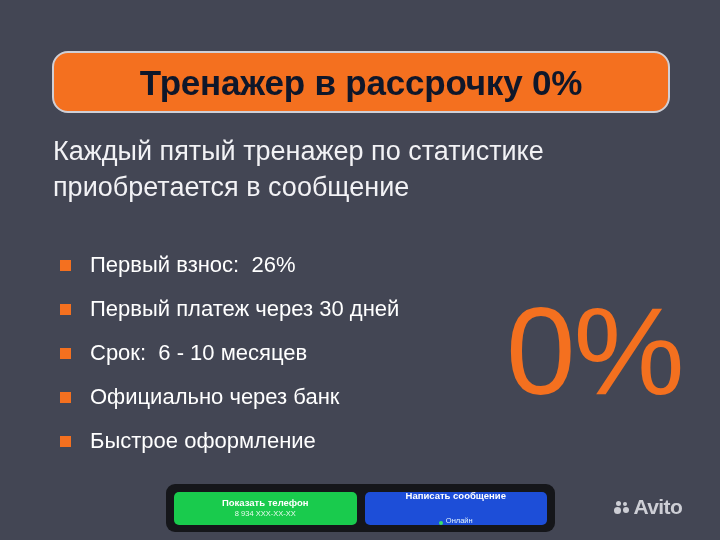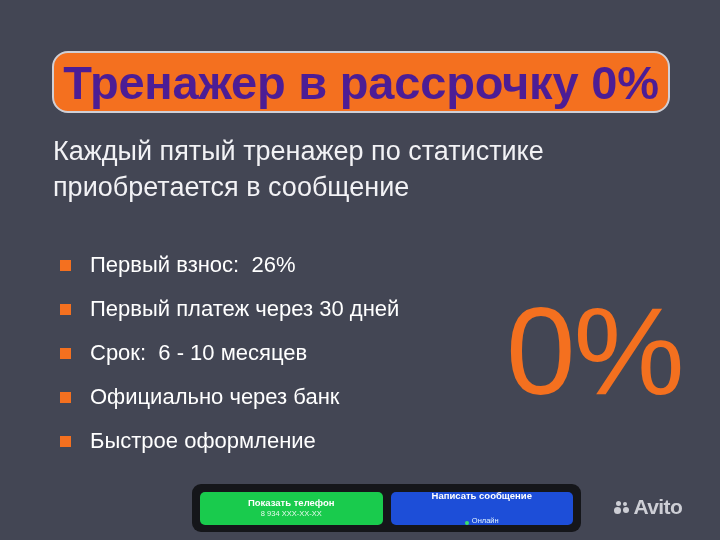--- a/index.html
+++ b/index.html
@@ -30,22 +30,22 @@
     height: 62px;
     box-sizing: border-box;
     background: #F4701F;
     border: 2px solid #CFCFD6;
     border-radius: 16px;
     display: flex;
     align-items: center;
     justify-content: center;
   }
   #headline-banner .headline-text {
-    color: #4c1d95;
-    font-size: 47px;
+    color: #0f172a;
+    font-size: 35px;
     font-weight: bold;
     letter-spacing: -0.2px;
     white-space: nowrap;
     line-height: 1;
   }
 
   
   #subtitle {
     position: absolute;
     left: 53px;
@@ -106,21 +106,20 @@
     top: 484px;
     width: 389px;
     height: 48px;
     box-sizing: border-box;
     background: #15161A;
     border-radius: 9px;
     display: flex;
     align-items: center;
     padding: 0 8px;
     gap: 8px;
-    margin-left: 26px;
   }
   #action-bar .action-button {
     flex: 1 1 0;
     height: 33px;
     border: none;
     border-radius: 5px;
     display: flex;
     flex-direction: column;
     align-items: center;
     justify-content: center;

